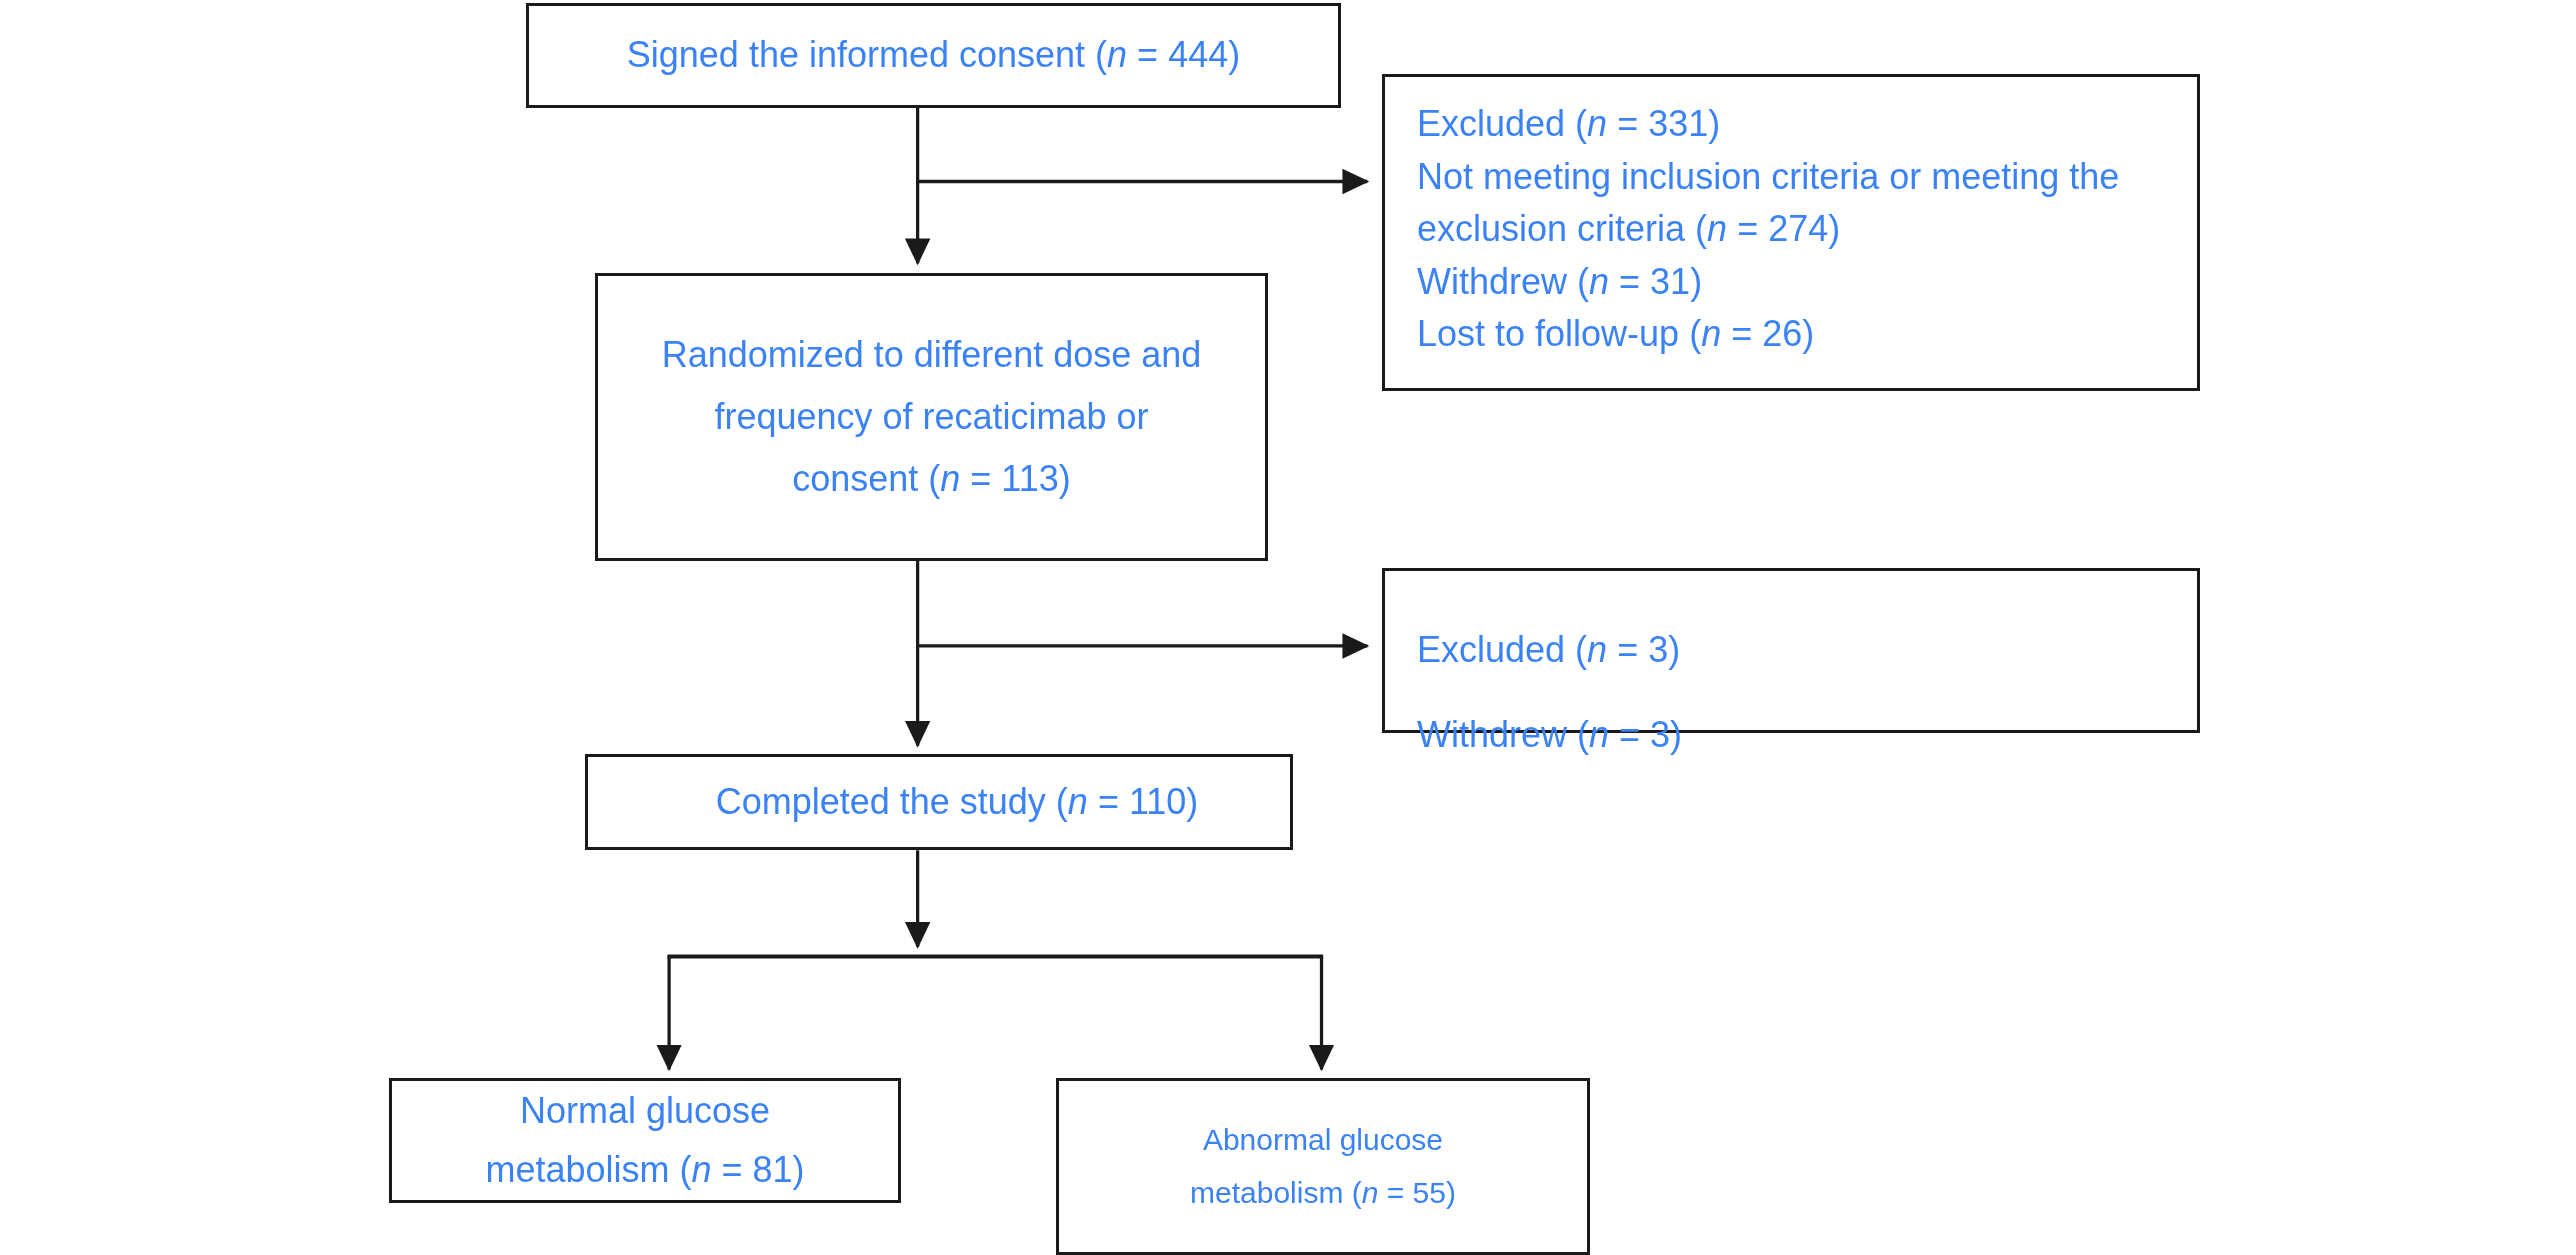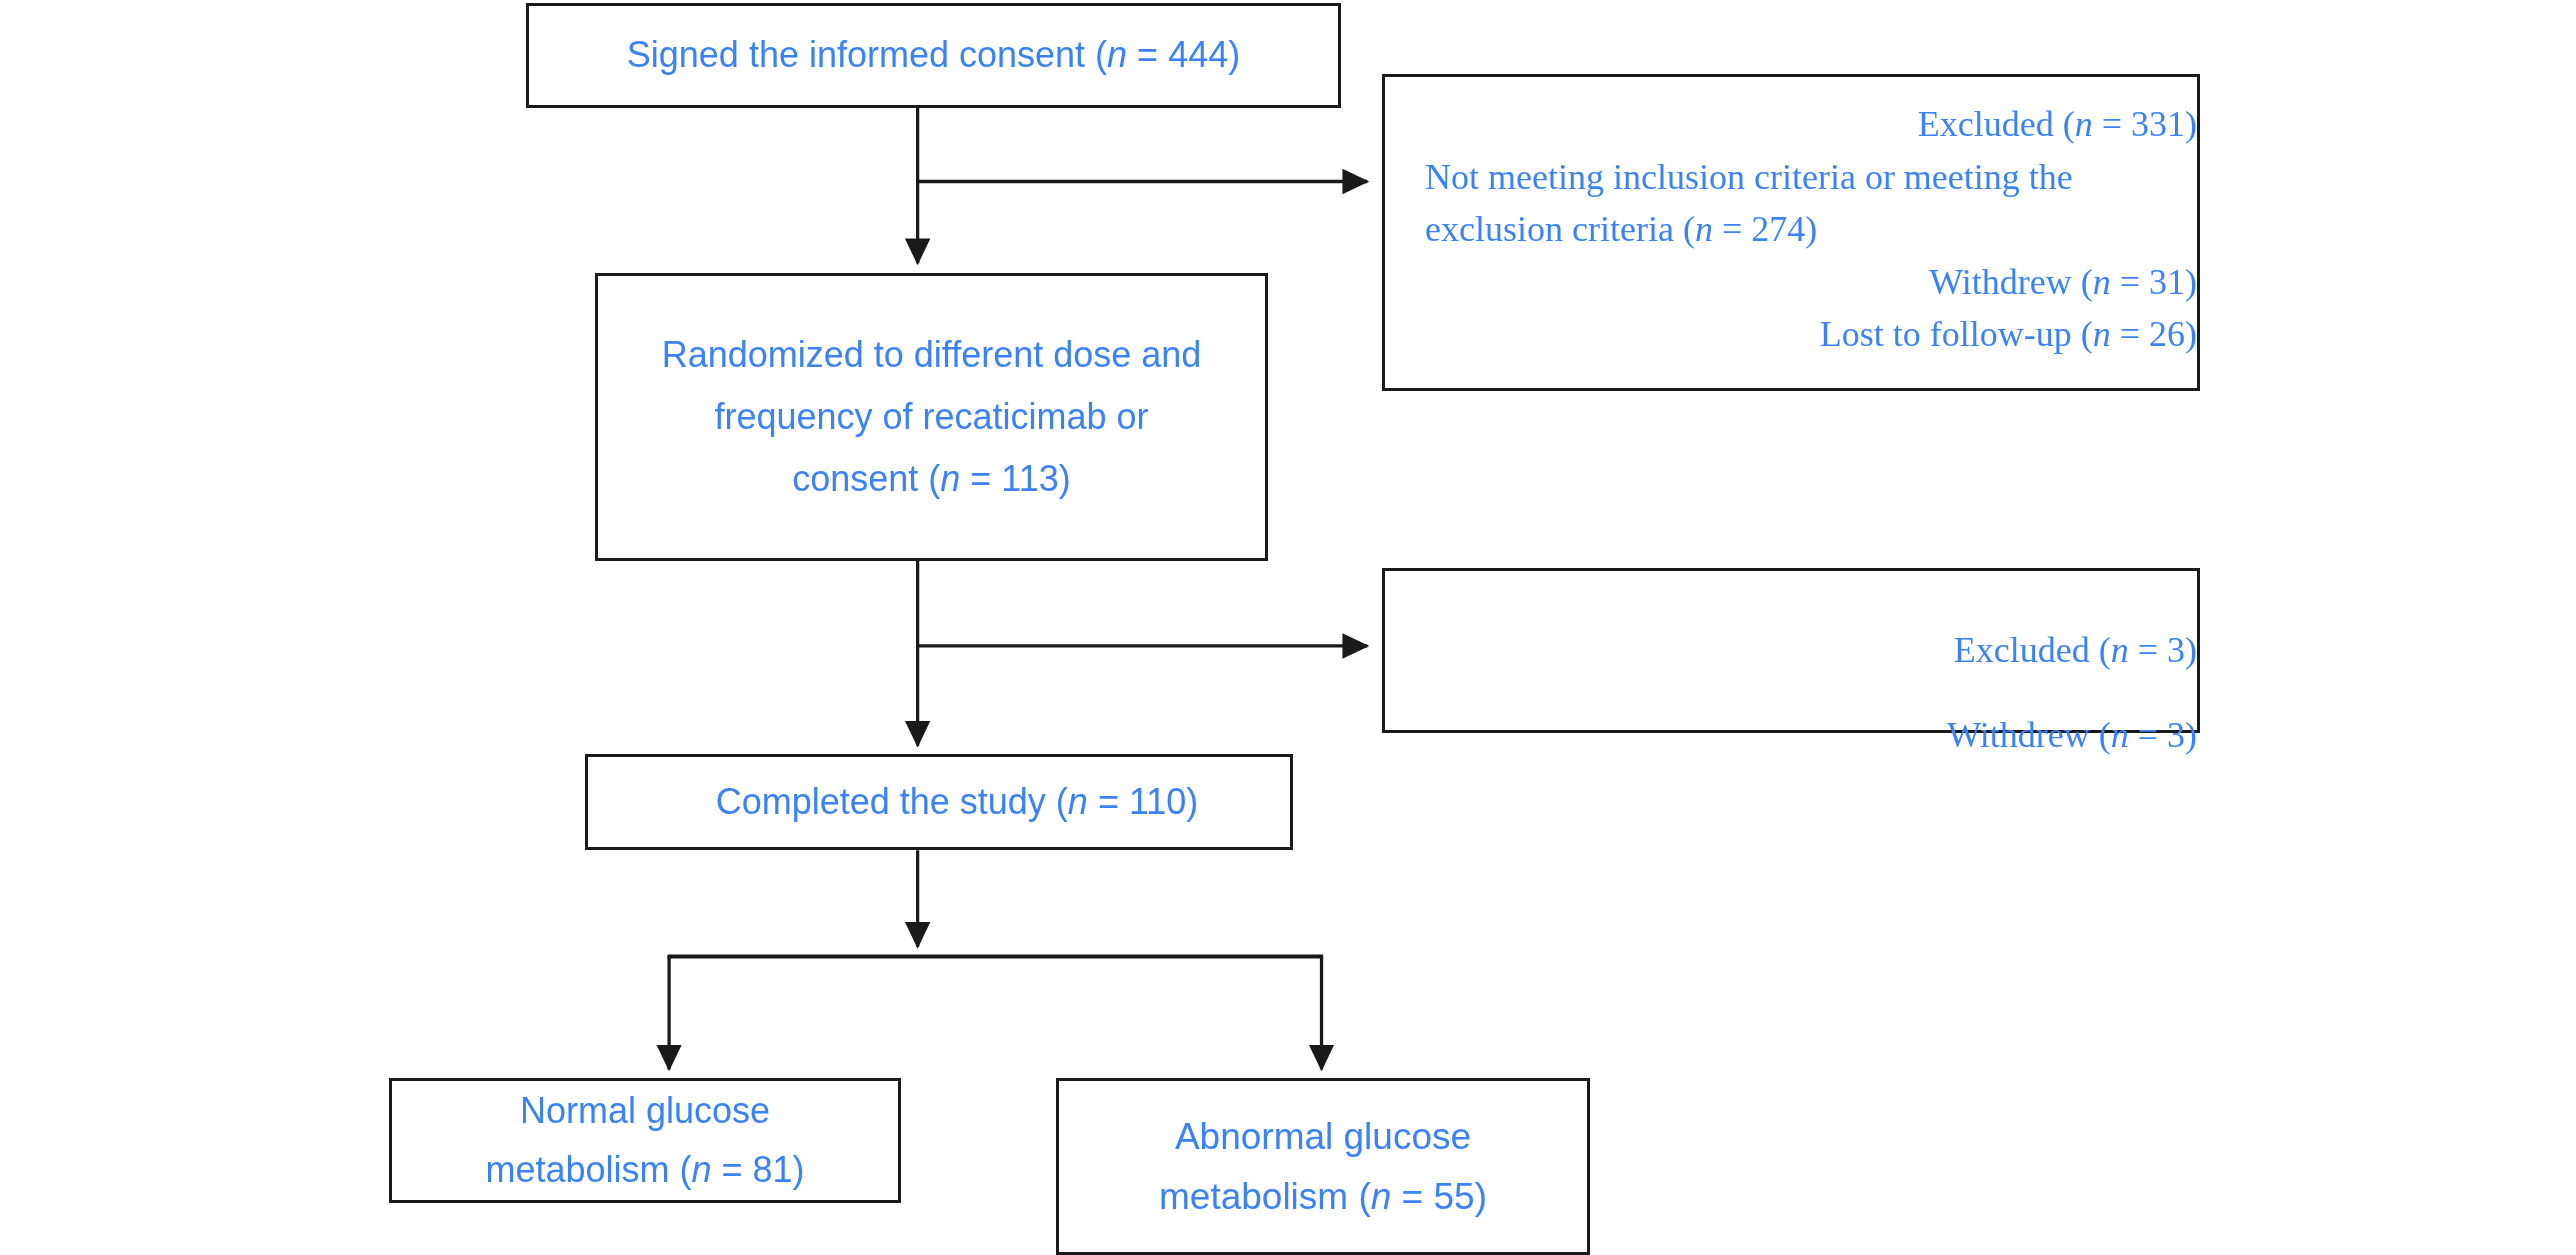--- a/index.html
+++ b/index.html
@@ -45,23 +45,22 @@
   .node.center .line {
     text-align: center;
   }
   .node.left .line {
     text-align: left;
   }
   .node.center {
     align-items: center;
   }
   .node.left {
-    align-items: flex-end;
-    padding-left: 40px;
-    font-family: Liberation Serif, serif;
+    align-items: flex-start;
+    padding-left: 32px;
   }
   .italic-n {
     font-style: italic;
   }
 
   
   #node-consent {
     left: 526px;  top: 2.5px;    width: 815px;  height: 105px;
   }
   #node-consent .line { font-size: 36px; }
@@ -103,21 +102,21 @@
   #node-completed .line { font-size: 36px; }
 
   #node-normal {
     left: 389px;  top: 1078px; width: 512px;  height: 125px;
   }
   #node-normal .line { font-size: 36px; margin: 11.4px 0; }
 
   #node-abnormal {
     left: 1056px; top: 1078px; width: 534px;  height: 177px;
   }
-  #node-abnormal .line { font-size: 37px; margin: 11.4px 0; }
+  #node-abnormal .line { font-size: 30px; margin: 11.4px 0; }
 </style>
 </head>
 <body>
 
 <div id="canvas">
 
   <svg id="connectors" viewBox="0 0 3150 1535" xmlns="http://www.w3.org/2000/svg">
     <defs>
       <marker id="arrowhead" markerWidth="9" markerHeight="9" refX="7.6" refY="4.5" orient="auto" markerUnits="strokeWidth">
         <path d="M0,0.6 L8.2,4.5 L0,8.4 z" fill="#1a1a1a"></path>

